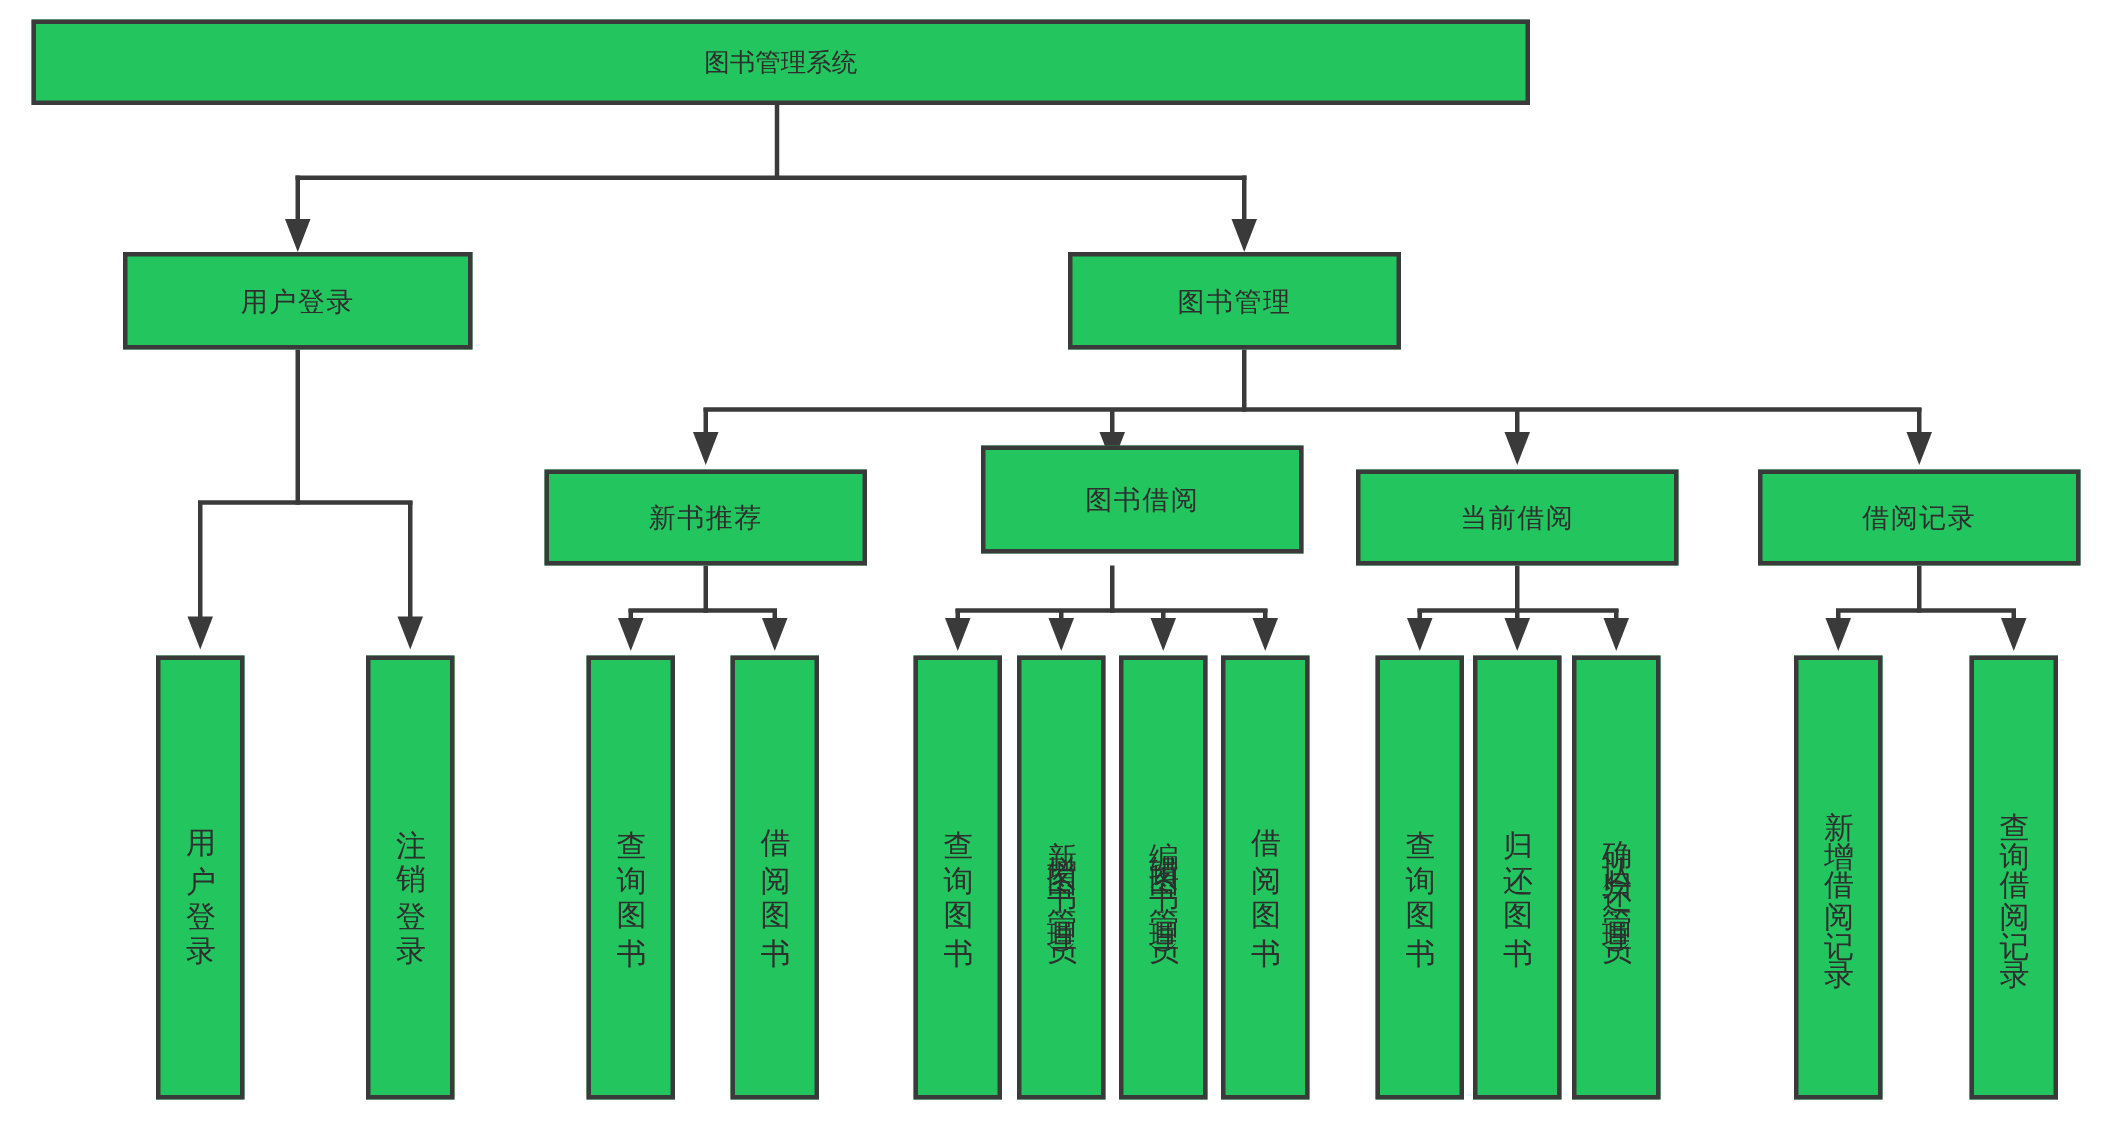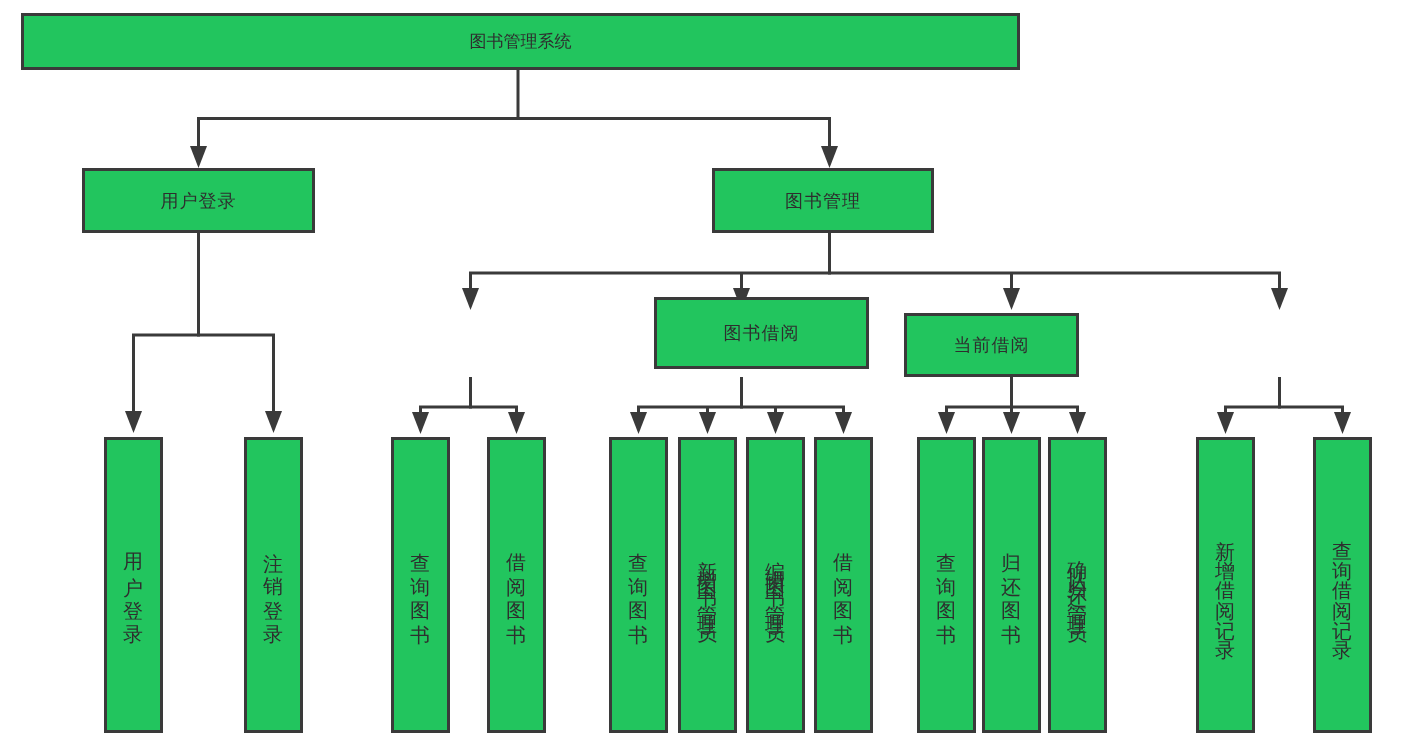--- a/index.html
+++ b/index.html
@@ -123,25 +123,31 @@
     <span>图书管理系统</span>
   </div>
 
   <div class="node h-node" style="left:82px; top:168px; width:233px; height:65px;">
     <span>用户登录</span>
   </div>
   <div class="node h-node" style="left:712px; top:168px; width:222px; height:65px;">
     <span>图书管理</span>
   </div>
 
+  <div class="node h-node" style="left:363px; top:313px; width:215px; height:64px;">
+    <span>新书推荐</span>
+  </div>
   <div class="node h-node" style="left:634px; top:297px; width:215px; height:72px;margin-left:20px;">
     <span>图书借阅</span>
   </div>
-  <div class="node h-node" style="left:904px; top:313px; width:175px; height:64px;">
+  <div class="node h-node" style="left:904px; top:313px; width:215px; height:64px;">
     <span>当前借阅</span>
+  </div>
+  <div class="node h-node" style="left:1172px; top:313px; width:215px; height:64px;">
+    <span>借阅记录</span>
   </div>
 
   <div class="node leaf" style="left:104px; top:437px; width:59px; height:296px;">
     <span class="leaf-label ls-short">用户登录</span>
   </div>
   <div class="node leaf" style="left:244px; top:437px; width:59px; height:296px;">
     <span class="leaf-label ls-short">注销登录</span>
   </div>
 
   <div class="node leaf" style="left:391px; top:437px; width:59px; height:296px;">

